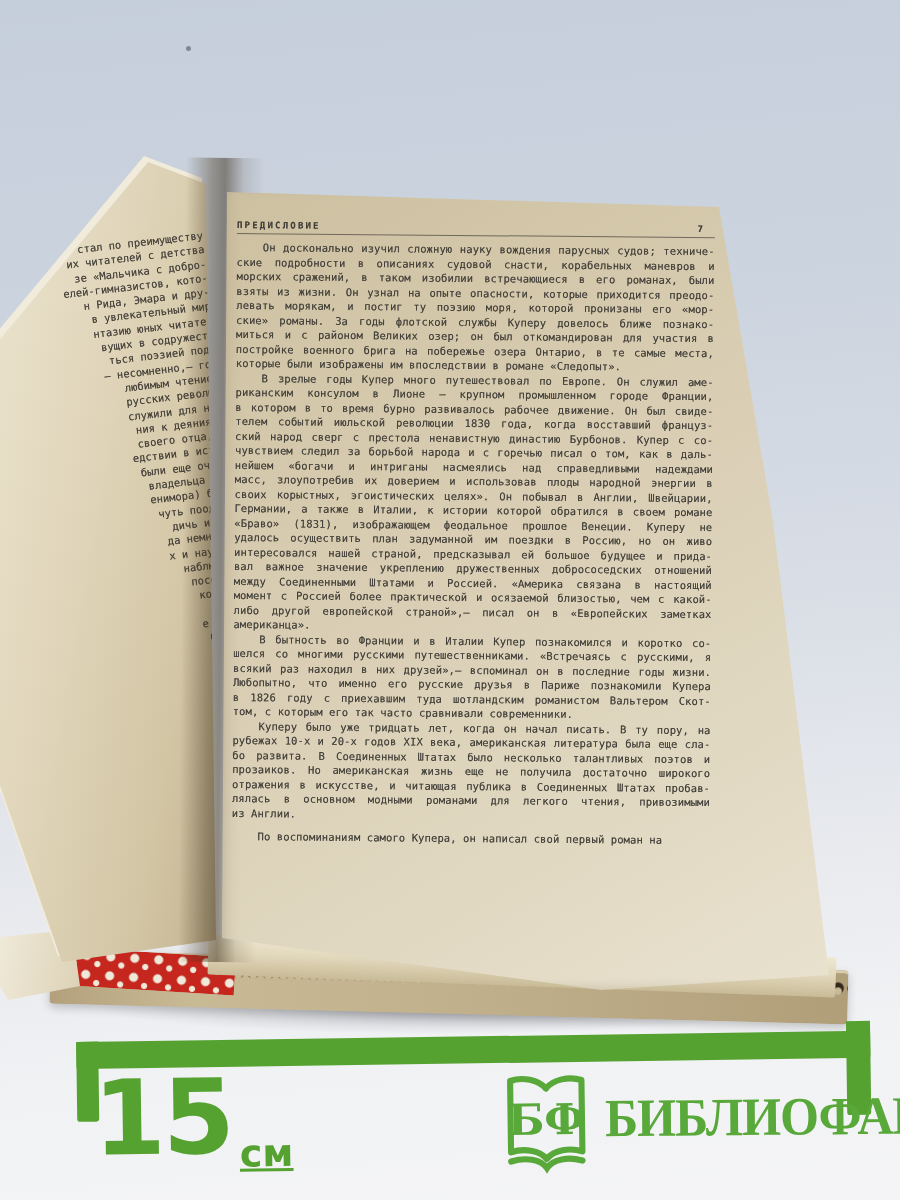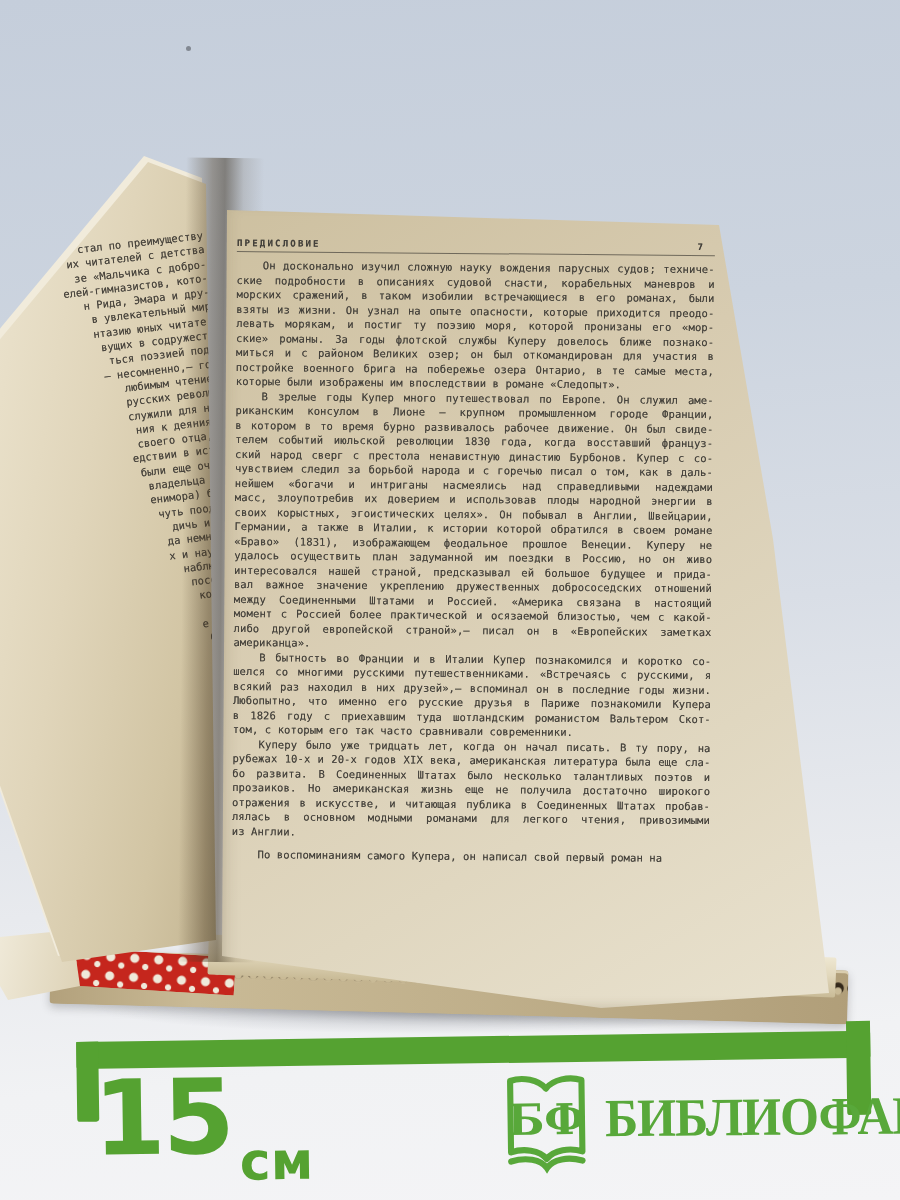--- a/index.html
+++ b/index.html
@@ -46,21 +46,21 @@
     transform:rotate(-6.5deg);transform-origin:100% 0;
     font-family:"DejaVu Sans Mono",monospace;font-size:10.5px;color:#45413a;
     text-shadow:0 0 .5px rgba(69,65,58,.65);}
   .lp-frags div{height:14.3px;line-height:14.3px;white-space:nowrap;overflow:hidden;}
 
   
   .gutter{left:182px;top:158px;width:78px;height:804px;transform:rotate(.6deg);
     background:linear-gradient(90deg,rgba(74,58,35,0) 0%,rgba(74,58,35,.42) 34%,rgba(56,44,26,.5) 50%,rgba(74,58,35,.14) 74%,rgba(74,58,35,0) 100%);}
 
   
-  .right-page{left:213px;top:204px;width:628px;height:806px;
+  .right-page{left:213px;top:186px;width:628px;height:806px;
     background:linear-gradient(150deg,#cdc0a0 0%,#d7cbb0 35%,#e0d7c0 70%,#e9e2cf 100%);
     clip-path:polygon(14px 6px,506px 21px,560px 335px,616px 789px,388px 804px,9px 752px);
     box-shadow:inset 16px 0 20px -10px rgba(70,55,30,.38), inset -3px -6px 14px -6px rgba(110,90,55,.25);}
   .rp-text{position:absolute;left:24px;top:34px;width:478px;transform:rotate(.5deg);transform-origin:0 0;
     color:#43403a;text-shadow:0 0 .55px rgba(67,64,58,.6);}
   .rp-headrow{display:flex;justify-content:space-between;align-items:flex-end;
     font-family:"DejaVu Sans Mono",monospace;font-size:9px;font-weight:bold;letter-spacing:2.2px;
     border-bottom:1px solid #6f695b;padding-bottom:3px;margin-bottom:6px;}
   .rp-pagenum{letter-spacing:0;padding-right:12px;}
   .rp-body{font-family:"DejaVu Sans Mono",monospace;font-size:10.5px;letter-spacing:.1px;}
@@ -71,21 +71,21 @@
 
   .speck{width:5px;height:5px;border-radius:50%;background:#4a4e55;opacity:.55;}
 
   
   .ruler-wrap{left:70px;top:1030px;width:806px;height:170px;transform:rotate(-.8deg);transform-origin:0 0;}
   .ruler-bar{position:absolute;left:6px;top:12px;width:794px;height:27px;background:#55a231;border-radius:2px;}
   .ruler-tick-l{position:absolute;left:6px;top:12px;width:22px;height:80px;background:#55a231;border-radius:0 0 3px 3px;}
   .ruler-tick-r{position:absolute;left:776px;top:2px;width:24px;height:94px;background:#55a231;border-radius:0 0 3px 3px;}
   .ruler-num{position:absolute;left:22px;top:40px;font-size:104px;font-weight:bold;color:#55a231;
     line-height:.95;letter-spacing:-3px;}
-  .ruler-unit{position:absolute;left:168px;top:104px;font-size:52px;font-weight:bold;color:#55a231;}
+  .ruler-unit{position:absolute;left:168px;top:104px;font-size:38px;font-weight:bold;color:#55a231;text-decoration:underline;}
   .brand-icon{position:absolute;left:424px;top:50px;}
   .brand-name{position:absolute;left:534px;top:64px;font-family:"Liberation Serif",serif;
     font-size:50px;font-weight:bold;color:#58a83a;letter-spacing:-1px;
     transform:scaleY(1.08) rotate(.3deg);transform-origin:0 0;white-space:nowrap;}
 </style>
 </head>
 <body>
 
 <div id="canvas">
 

